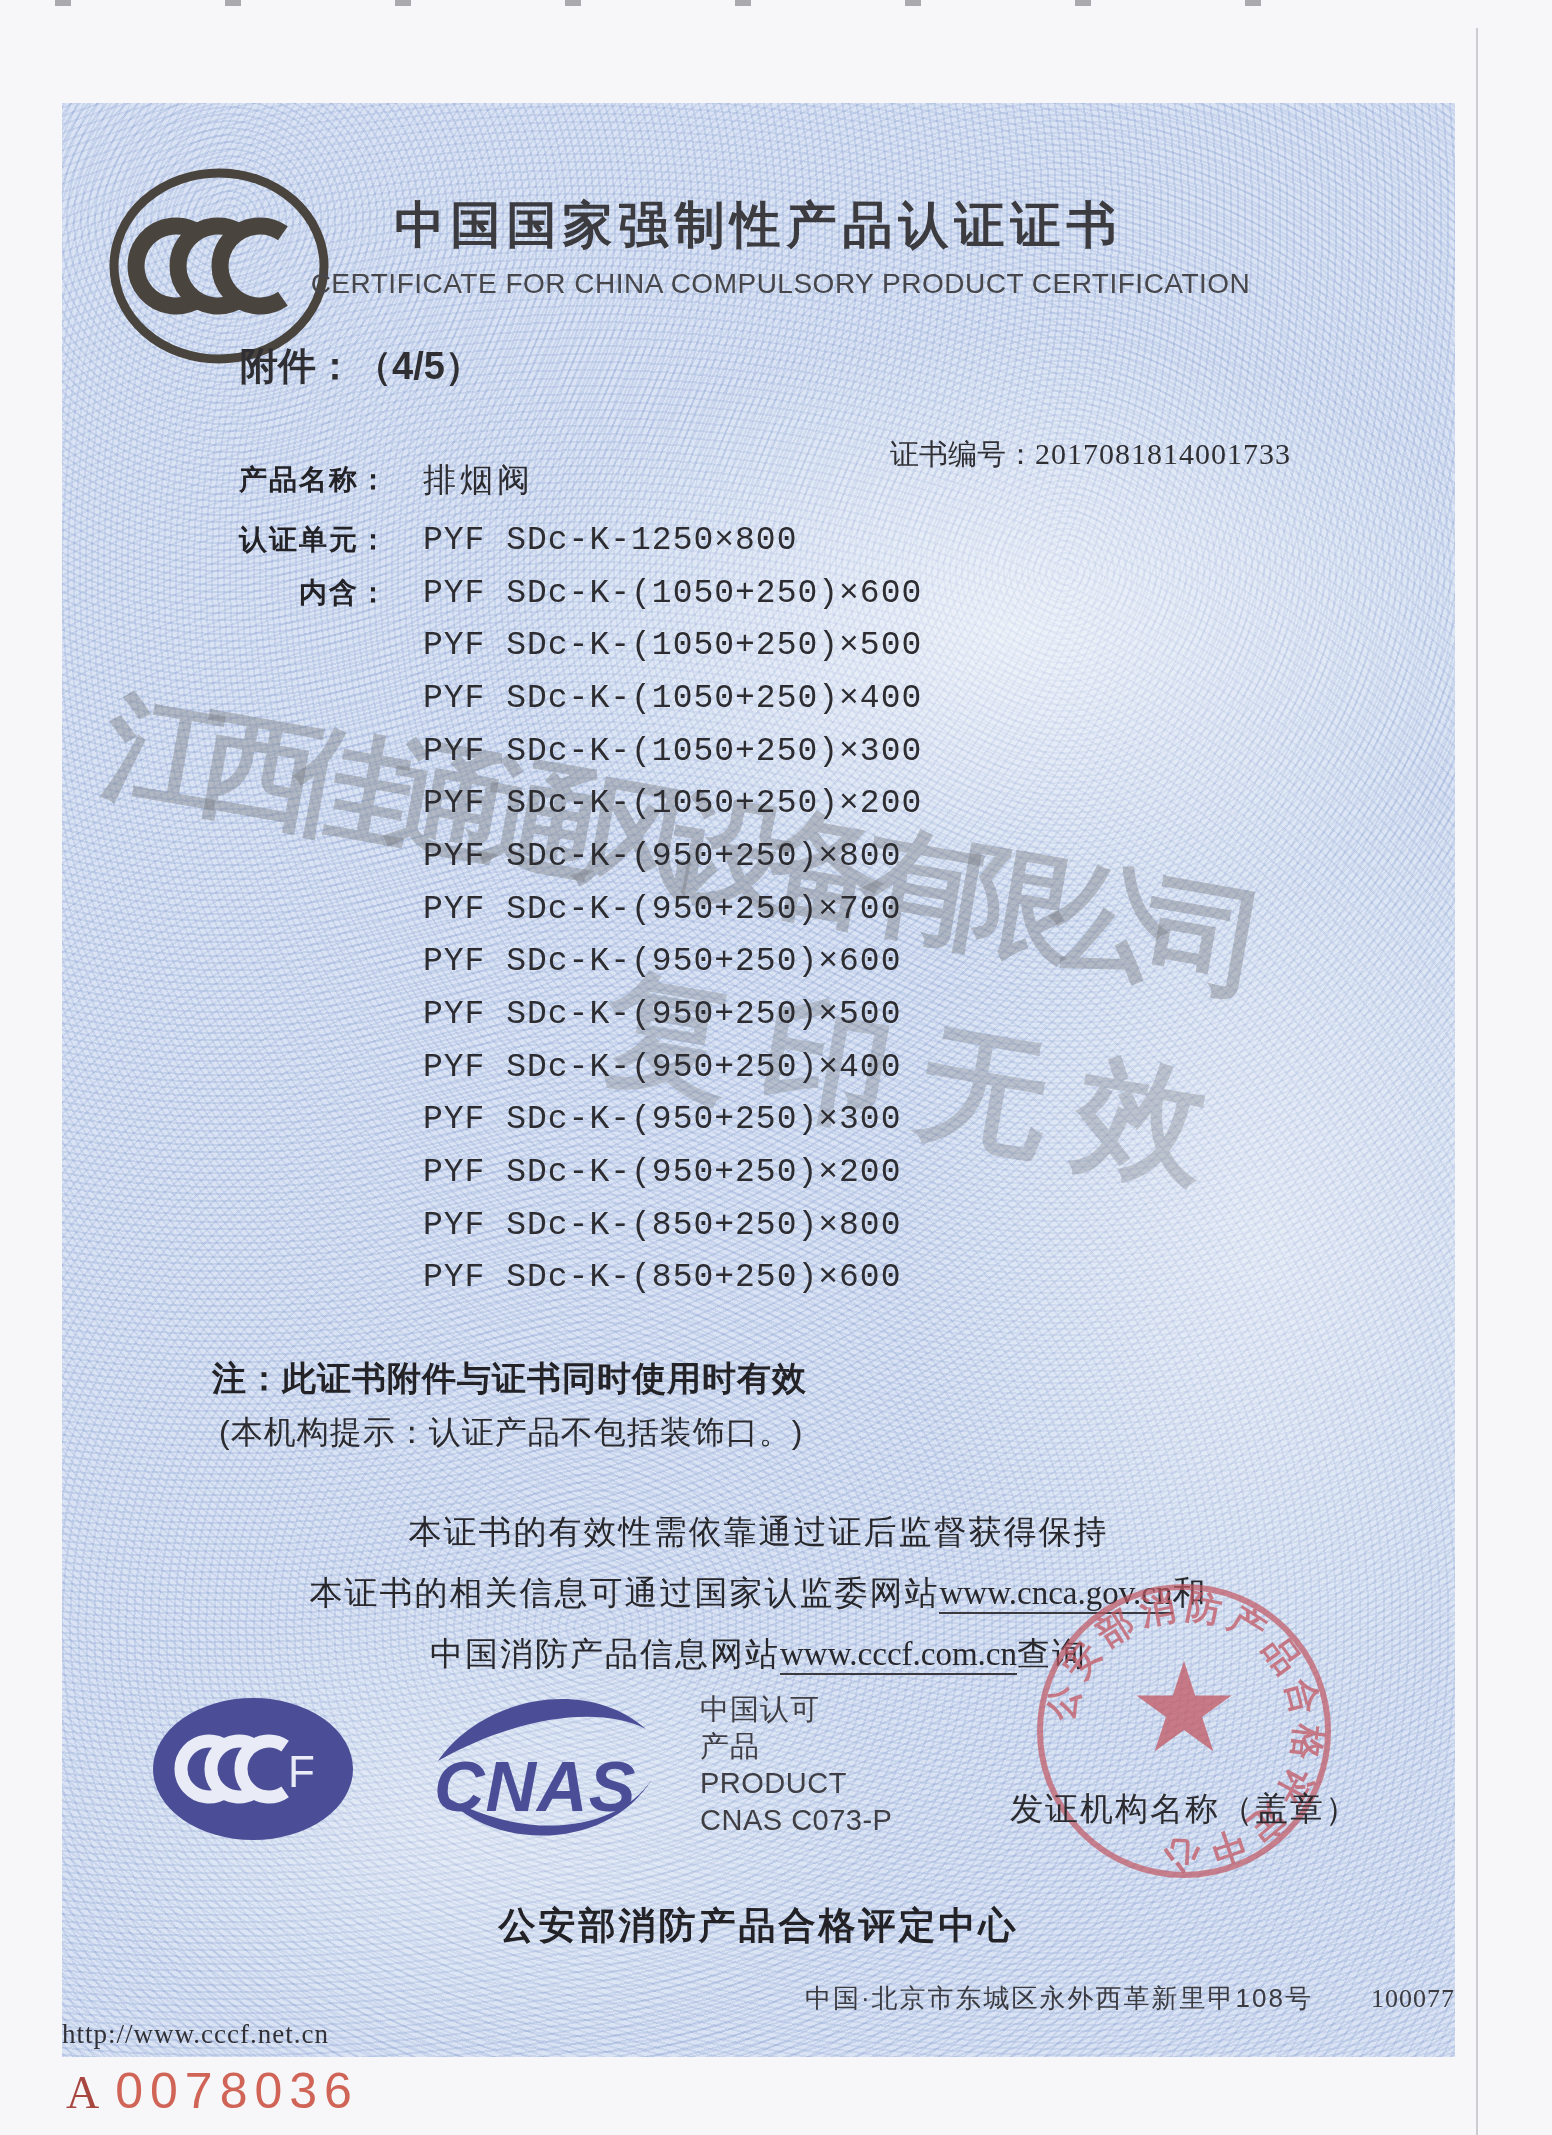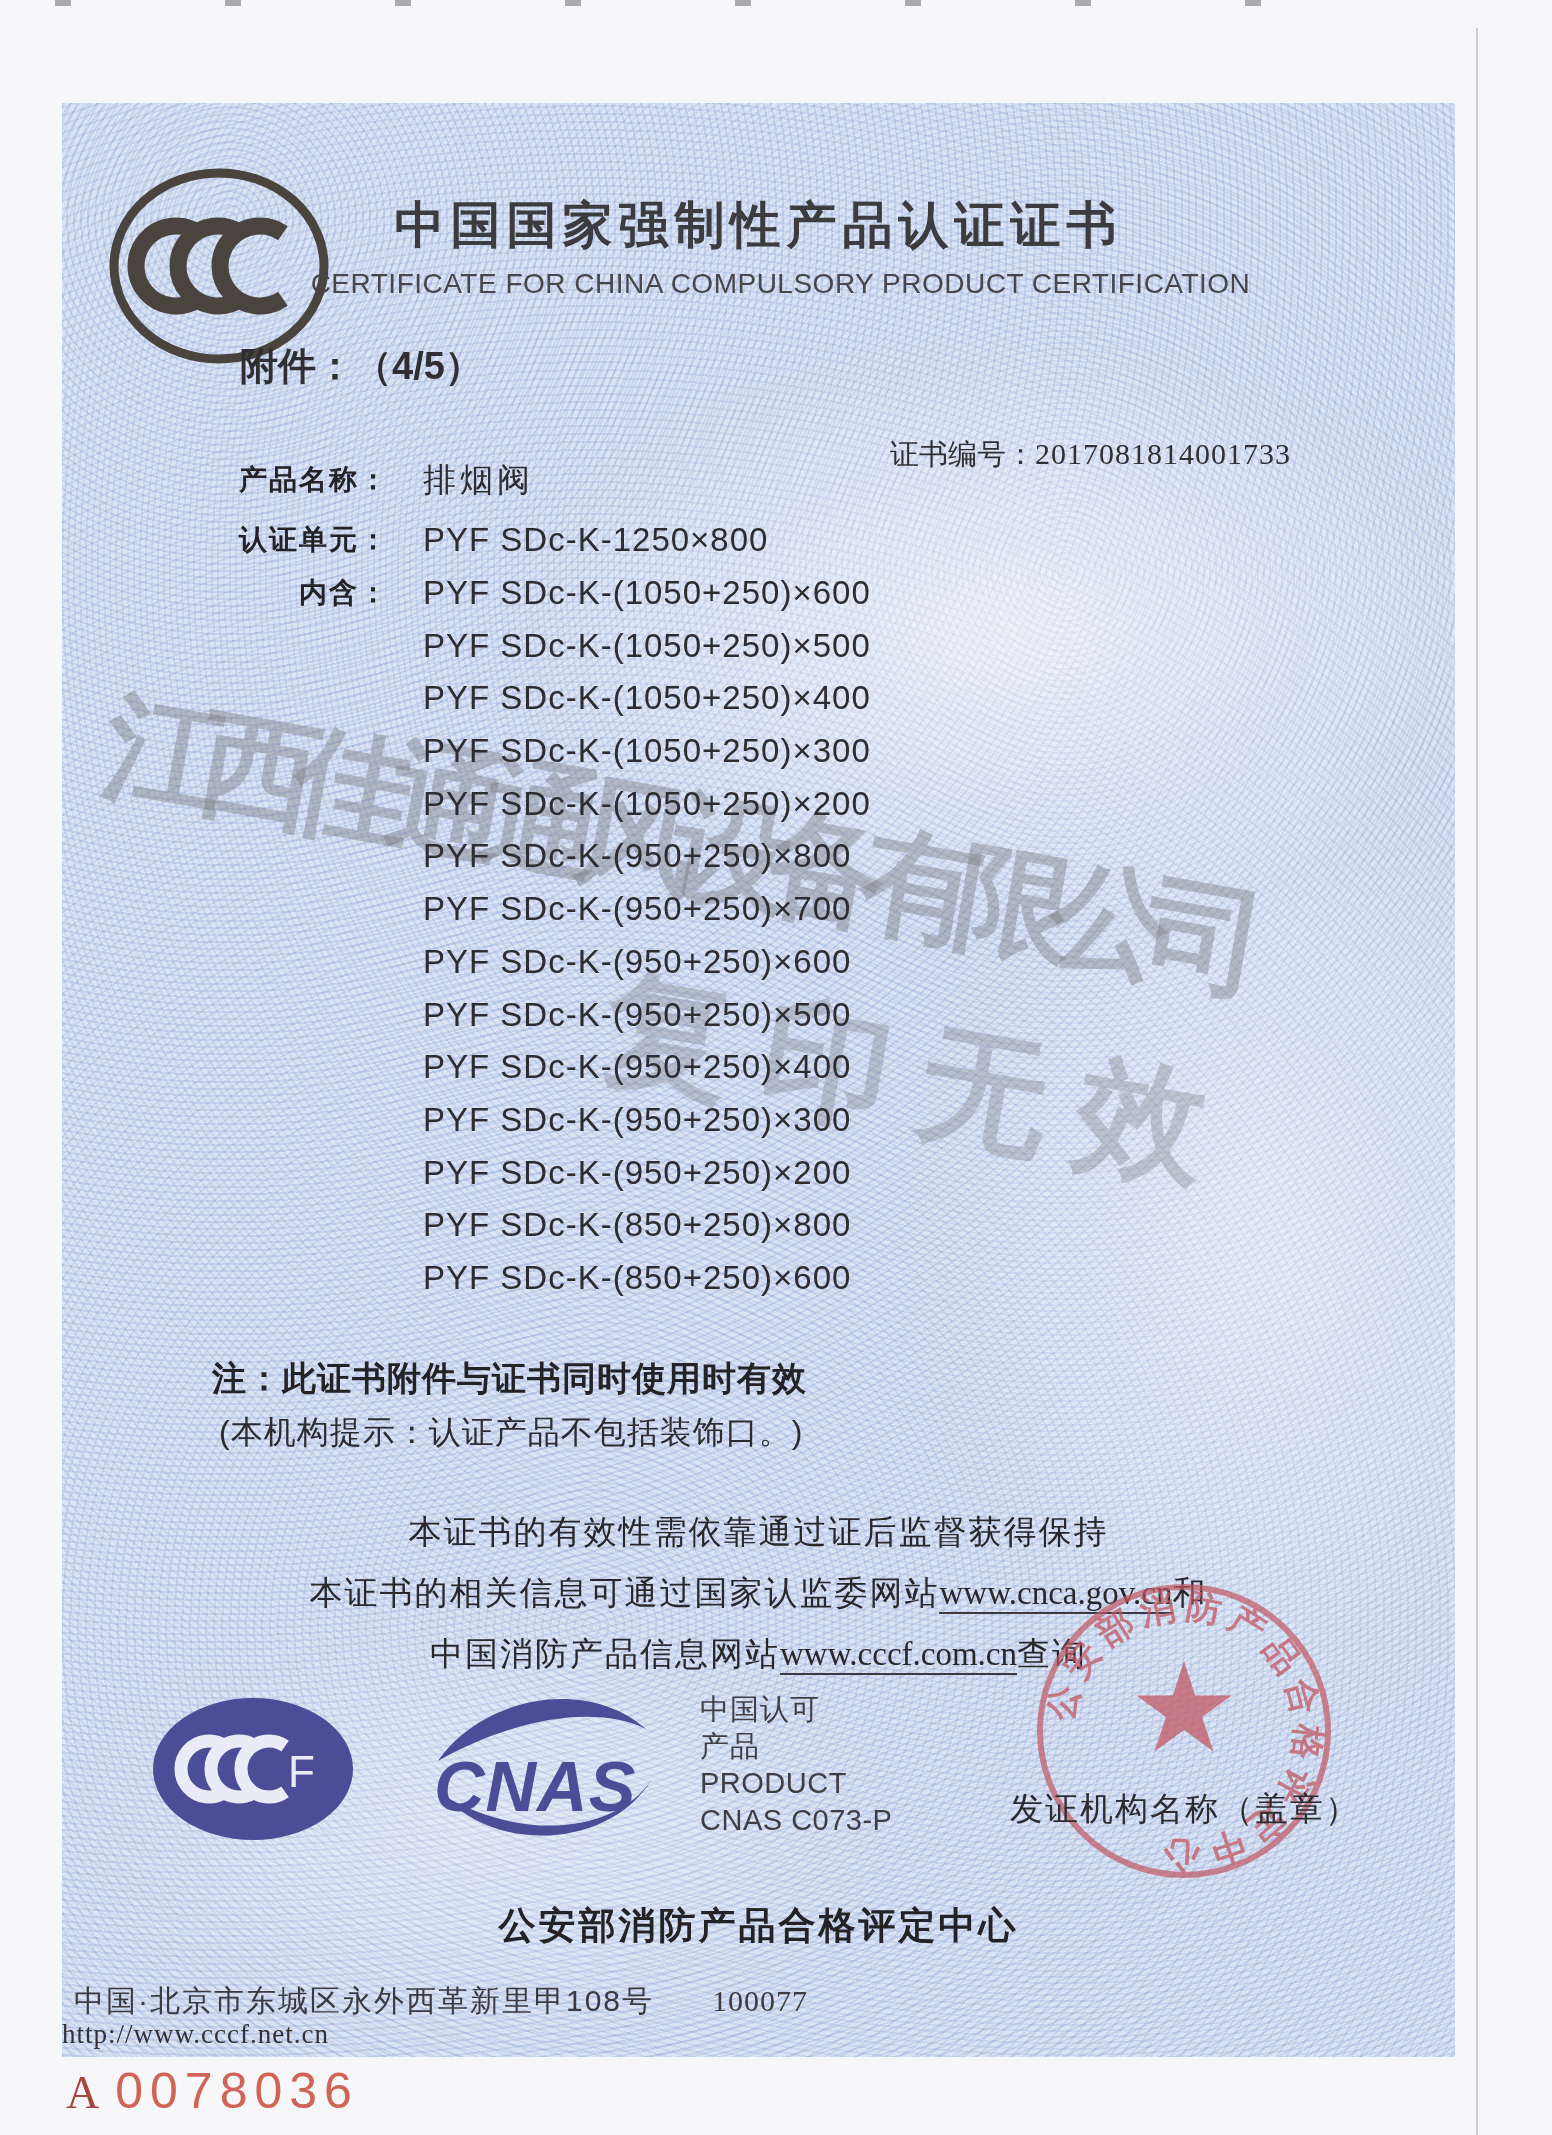--- a/index.html
+++ b/index.html
@@ -53,42 +53,42 @@
   .cert-no .num{font-family:"Liberation Serif", serif;font-size:30px;letter-spacing:1px;}
   
   .fields{position:absolute;left:161px;top:351px;}
   .frow{display:flex;align-items:center;height:52.7px;}
   .frow.first{height:52px;margin-bottom:8px;}
   .flabel{
     display:inline-block;width:166px;text-align:right;
     font-size:28px;font-weight:700;color:#222227;letter-spacing:2px;
   }
   .fvalue{
-    margin-left:34px;font-family:Liberation Sans, sans-serif;
+    margin-left:34px;font-family:Liberation Mono, monospace;
     font-size:33px;color:#2c2c31;letter-spacing:1px;white-space:nowrap;
   }
   .fvalue.cn{font-family:"Liberation Sans", sans-serif;letter-spacing:4px;font-weight:500;}
   
   .note1{position:absolute;left:150px;top:1253px;font-size:34px;font-weight:700;color:#222227;letter-spacing:1px;}
   .note2{position:absolute;left:157px;top:1308px;font-size:32px;font-weight:500;color:#2b2b30;letter-spacing:1px;}
   
   .validity{position:absolute;left:0;top:1398px;width:100%;text-align:center;font-size:33px;color:#27272c;letter-spacing:2px;}
   .validity .vline{height:61px;line-height:61px;}
   .validity .link{font-family:Liberation Serif, serif;letter-spacing:0;border-bottom:2px solid #3a3a40;padding-bottom:1px;}
   
   .cccf-logo{position:absolute;left:88px;top:1592px;}
   .cnas-logo{position:absolute;left:368px;top:1582px;}
   .acc-text{position:absolute;left:638px;top:1588px;font-size:29px;line-height:37px;color:#3e3e44;letter-spacing:1px;}
   .acc-text .en{letter-spacing:.5px;}
   
   .stamp{position:absolute;left:972px;top:1478px;opacity:.88;}
   .stamp-caption{position:absolute;left:948px;top:1684px;font-size:33px;color:#2b2b30;font-family:"Liberation Serif", serif;letter-spacing:2px;}
   
   .org-name{position:absolute;left:0;top:1798px;width:100%;text-align:center;font-size:37px;font-weight:700;letter-spacing:3px;color:#222227;}
-  .address{position:absolute;left:12px;top:1878px;width:100%;text-align:left;font-size:30px;color:#3a3a40;letter-spacing:2px;}
+  .address{position:absolute;left:0;top:1878px;width:100%;text-align:right;font-size:26px;color:#3a3a40;letter-spacing:2px;}
   .address .post{margin-left:58px;letter-spacing:1px;font-family:"Liberation Serif", serif;}
   .website{position:absolute;left:0;top:1916px;width:100%;text-align:left;font-size:27px;font-family:"Liberation Serif", serif;color:#303036;letter-spacing:1px;}
   
   .serial{position:absolute;left:66px;top:2062px;color:#c6564b;}
   .serial .sa{font-family:"Liberation Serif", serif;font-size:46px;color:#a84640;}
   .serial .sn{font-size:50px;letter-spacing:7px;margin-left:16px;color:#d06457;font-weight:500;}
 </style>
 </head>
 <body>
 

